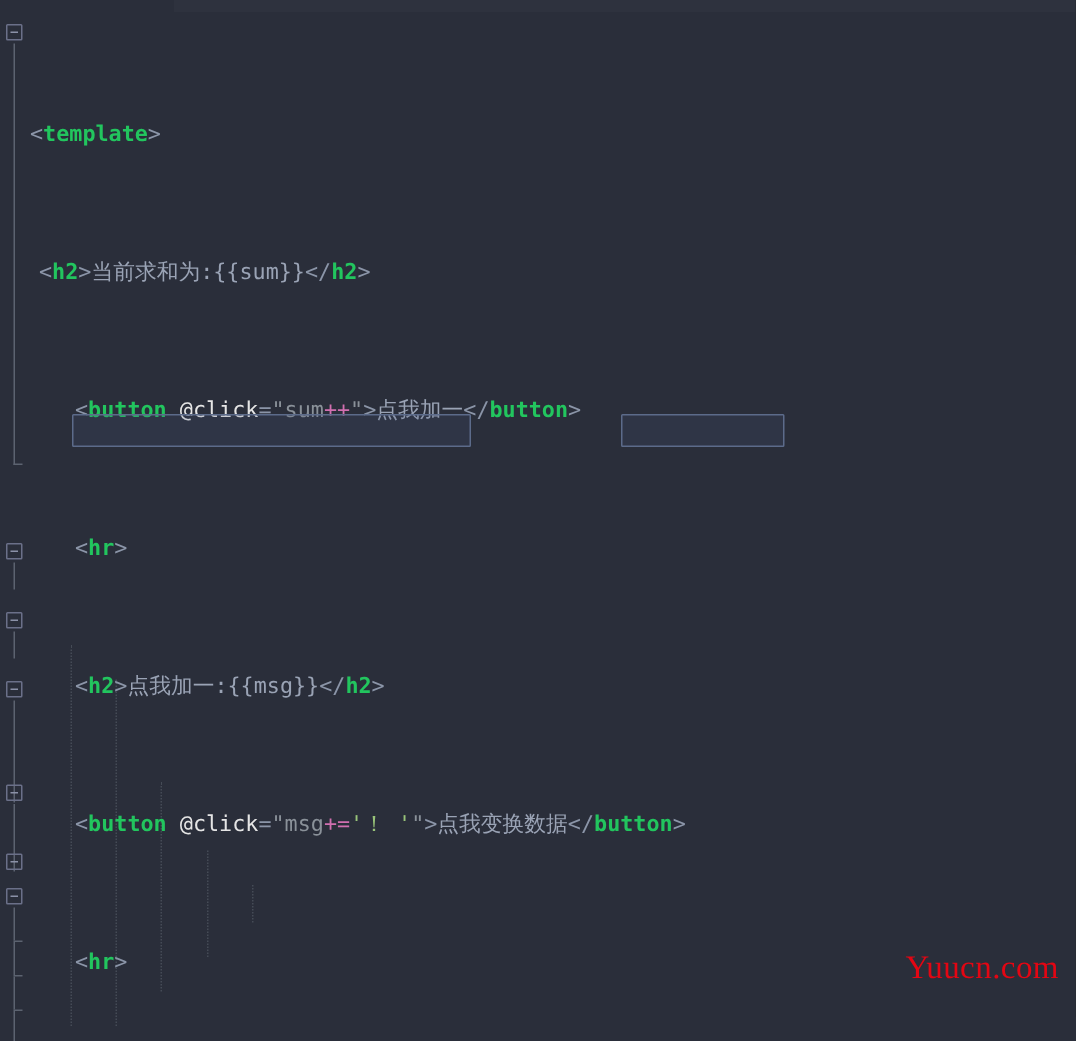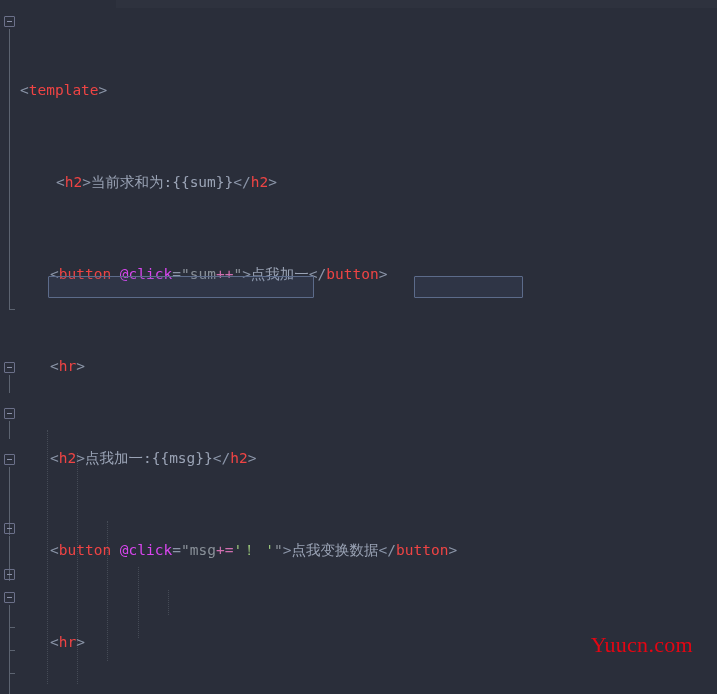--- a/index.html
+++ b/index.html
@@ -87,38 +87,38 @@
   }
   .line {
     height: 23px;
     line-height: 23px;
     padding-left: 6px;
     position: relative;
     white-space: pre;
   }
   
   .punc   { color: #8b95a8; }
-  .tag    { color: #ef4444; }
-  .attr-y { color: #d946ef; text-align: right; }
+  .tag    { color: #22c55e; font-weight: bold; }
+  .attr-y { color: #e5e5e5; text-align: right; }
   .str    { color: #98c379; }
   .strg   { color: #8a9199; }
   .opp    { color: #d16fb0; }
   .txt    { color: #9aa3b5; }
   
   .sel {
     position: absolute;
     border: 1px solid #5c6b8a;
     background: rgba(70,90,125,0.18);
     border-radius: 1px;
     pointer-events: none;
   }
   
   .watermark {
     position: absolute;
-    right: 24px;
+    right: 11px;
     bottom: 38px;
     font-family: "Liberation Serif", "DejaVu Serif", serif;
     font-size: 22px;
     color: #e30613;
     letter-spacing: 0.3px;
   }
 </style>
 </head>
 <body>
 
@@ -158,21 +158,21 @@
   <div class="iguide dotted" style="left:47px; top:430px; height:254px;"></div>
   <div class="iguide dotted" style="left:77px; top:453px; height:231px;"></div>
   <div class="iguide dotted" style="left:107px; top:521px; height:140px;"></div>
   <div class="iguide dotted" style="left:138px; top:567px; height:71px;"></div>
   <div class="iguide dotted" style="left:168px; top:590px; height:25px;"></div>
 
   <div class="code">
 
     <div class="line" style="padding-left:20px;"><span class="punc">&lt;</span><span class="tag">template</span><span class="punc">&gt;</span></div>
 
-    <div class="line" style="padding-left:56px;"><span class="punc">&lt;</span><span class="tag">h2</span><span class="punc">&gt;</span><span class="txt">当前求和为:{{</span><span class="txt">sum</span><span class="txt">}}</span><span class="punc">&lt;/</span><span class="tag">h2</span><span class="punc">&gt;</span></div>
+    <div class="line" style="padding-left:26px;"><span class="punc">&lt;</span><span class="tag">h2</span><span class="punc">&gt;</span><span class="txt">当前求和为:{{</span><span class="txt">sum</span><span class="txt">}}</span><span class="punc">&lt;/</span><span class="tag">h2</span><span class="punc">&gt;</span></div>
 
     <div class="line" style="padding-left:50px;"><span class="punc">&lt;</span><span class="tag">button</span> <span class="attr-y">@click</span><span class="punc">=</span><span class="strg">"</span><span class="strg">sum</span><span class="opp">++</span><span class="strg">"</span><span class="punc">&gt;</span><span class="txt">点我加一</span><span class="punc">&lt;/</span><span class="tag">button</span><span class="punc">&gt;</span></div>
 
     <div class="line" style="padding-left:50px;"><span class="punc">&lt;</span><span class="tag">hr</span><span class="punc">&gt;</span></div>
 
     <div class="line" style="padding-left:50px;"><span class="punc">&lt;</span><span class="tag">h2</span><span class="punc">&gt;</span><span class="txt">点我加一:{{msg}}</span><span class="punc">&lt;/</span><span class="tag">h2</span><span class="punc">&gt;</span></div>
 
     <div class="line" style="padding-left:50px;"><span class="punc">&lt;</span><span class="tag">button</span> <span class="attr-y">@click</span><span class="punc">=</span><span class="strg">"</span><span class="strg">msg</span><span class="opp">+=</span><span class="str">'！ '</span><span class="strg">"</span><span class="punc">&gt;</span><span class="txt">点我变换数据</span><span class="punc">&lt;/</span><span class="tag">button</span><span class="punc">&gt;</span></div>
 
     <div class="line" style="padding-left:50px;"><span class="punc">&lt;</span><span class="tag">hr</span><span class="punc">&gt;</span></div>

